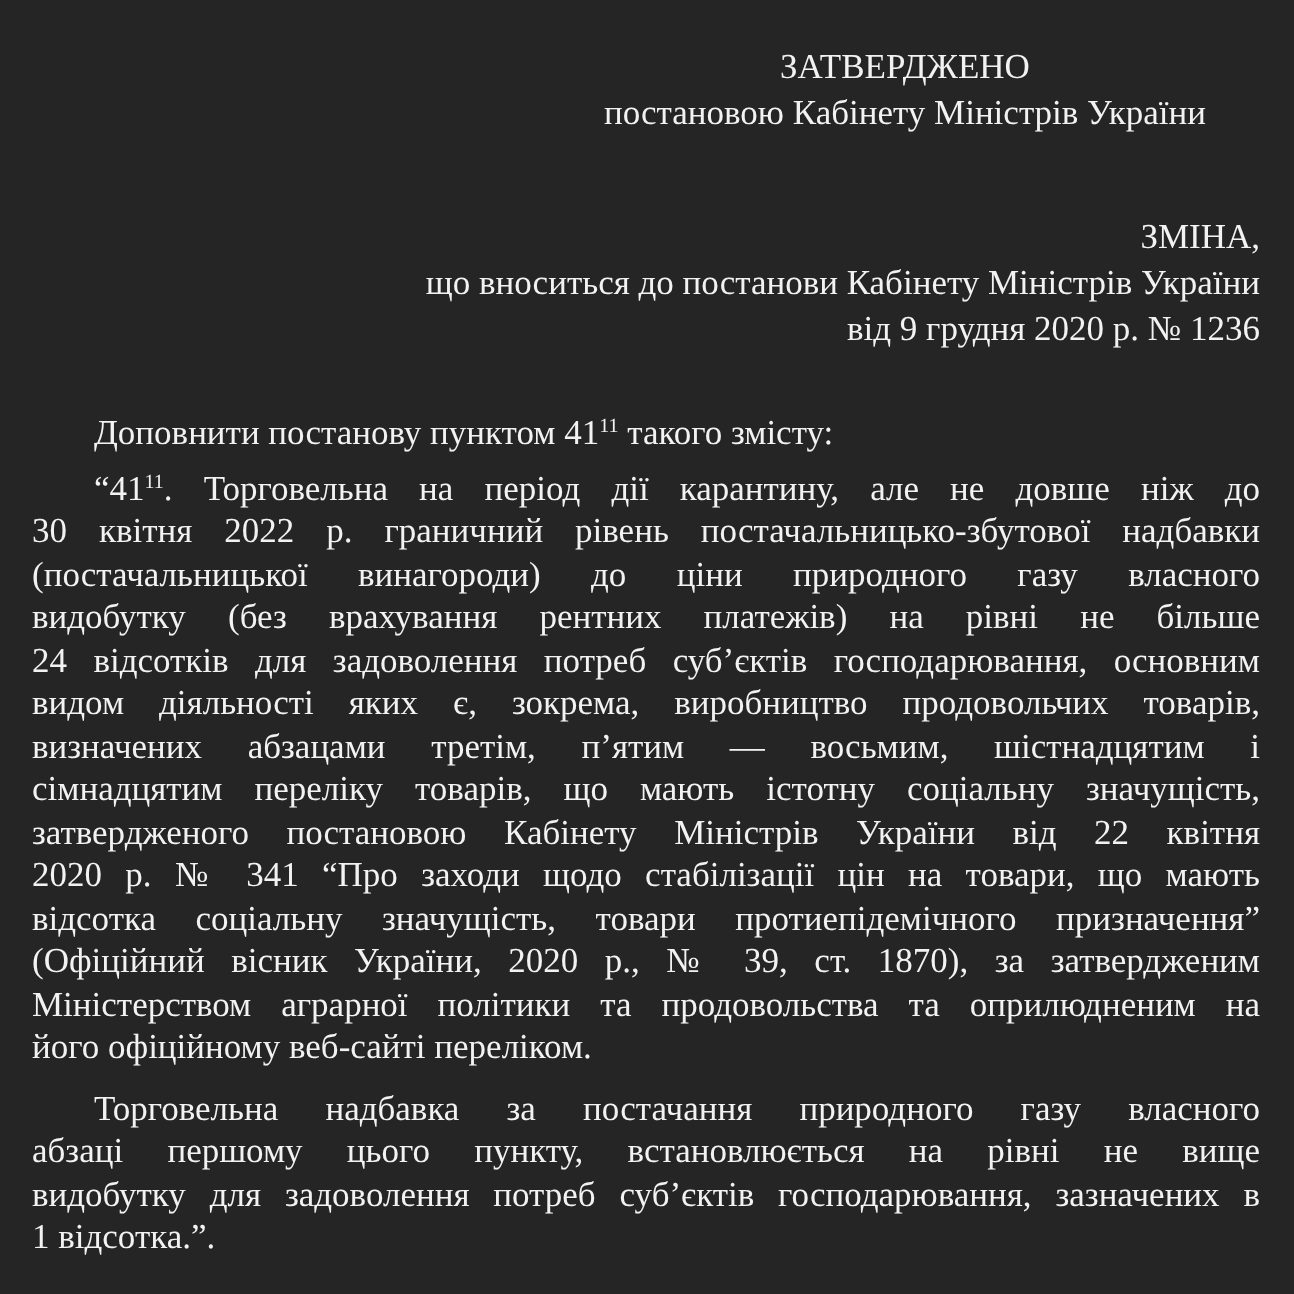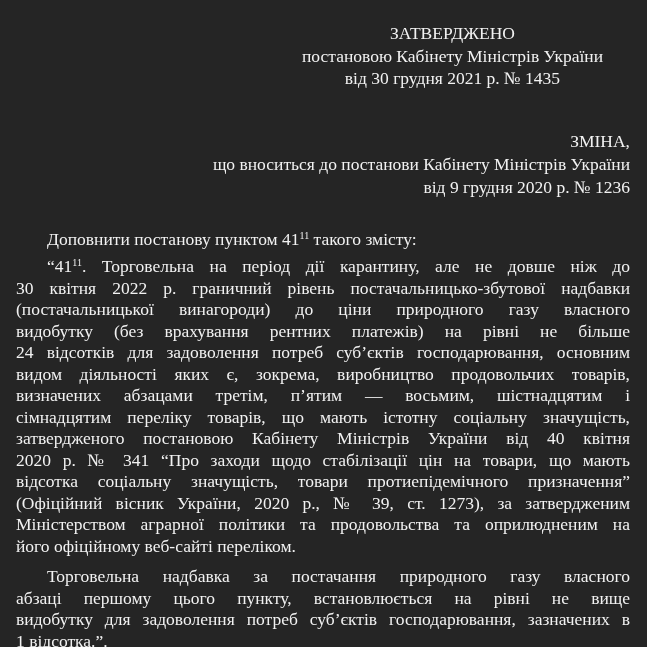--- a/index.html
+++ b/index.html
@@ -46,21 +46,20 @@
   }
 </style>
 </head>
 <body>
 
 <div class="page">
 
   <div class="approval">
     <div class="line">ЗАТВЕРДЖЕНО</div>
     <div class="line">постановою Кабінету Міністрів України</div>
-    <div class="line">від 30 грудня 2021 р. № 1435</div>
   </div>
 
   <div class="title-block">
     <div class="line">ЗМІНА,</div>
     <div class="line">що вноситься до постанови Кабінету Міністрів України</div>
     <div class="line">від 9 грудня 2020 р. № 1236</div>
   </div>
 
   <div class="para para-intro">
     <div class="line indent"><span>Доповнити постанову пунктом 41</span><sup>11</sup><span> такого змісту:</span></div>
@@ -68,24 +67,24 @@
 
   <div class="para para-main">
     <div class="line jl indent"><span>“41</span><sup>11</sup><span>. Торговельна на період дії карантину, але не довше ніж до</span></div>
     <div class="line jl">30 квітня 2022 р. граничний рівень постачальницько-збутової надбавки</div>
     <div class="line jl">(постачальницької винагороди) до ціни природного газу власного</div>
     <div class="line jl">видобутку (без врахування рентних платежів) на рівні не більше</div>
     <div class="line jl">24 відсотків для задоволення потреб суб’єктів господарювання, основним</div>
     <div class="line jl">видом діяльності яких є, зокрема, виробництво продовольчих товарів,</div>
     <div class="line jl">визначених абзацами третім, п’ятим — восьмим, шістнадцятим і</div>
     <div class="line jl">сімнадцятим переліку товарів, що мають істотну соціальну значущість,</div>
-    <div class="line jl">затвердженого постановою Кабінету Міністрів України від 40 квітня</div>
+    <div class="line jl">затвердженого постановою Кабінету Міністрів України від 22 квітня</div>
     <div class="line jl">2020 р. № 341 “Про заходи щодо стабілізації цін на товари, що мають</div>
     <div class="line jl">відсотка соціальну значущість, товари протиепідемічного призначення”</div>
-    <div class="line jl">(Офіційний вісник України, 2020 р., № 39, ст. 1273), за затвердженим</div>
+    <div class="line jl">(Офіційний вісник України, 2020 р., № 39, ст. 1870), за затвердженим</div>
     <div class="line jl">Міністерством аграрної політики та продовольства та оприлюдненим на</div>
     <div class="line">його офіційному веб-сайті переліком.</div>
   </div>
 
   <div class="para para-trade">
     <div class="line jl indent">Торговельна надбавка за постачання природного газу власного</div>
     <div class="line jl">абзаці першому цього пункту, встановлюється на рівні не вище</div>
     <div class="line jl">видобутку для задоволення потреб суб’єктів господарювання, зазначених в</div>
     <div class="line">1 відсотка.”.</div>
   </div>

